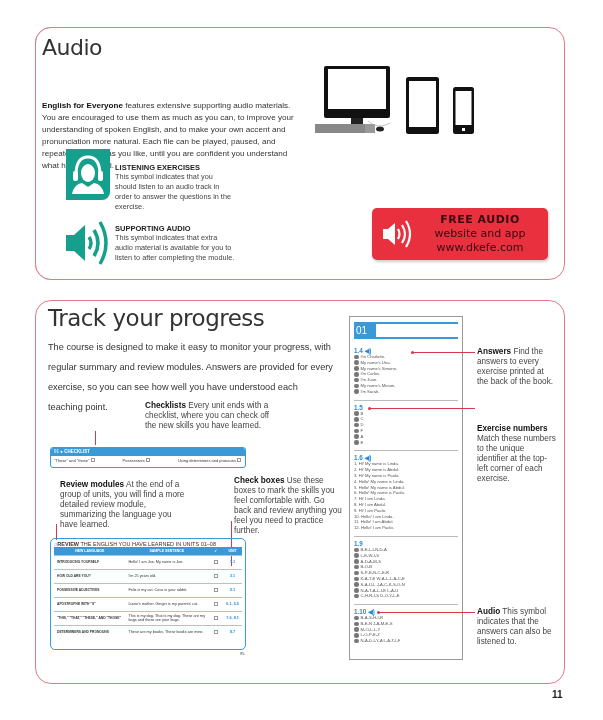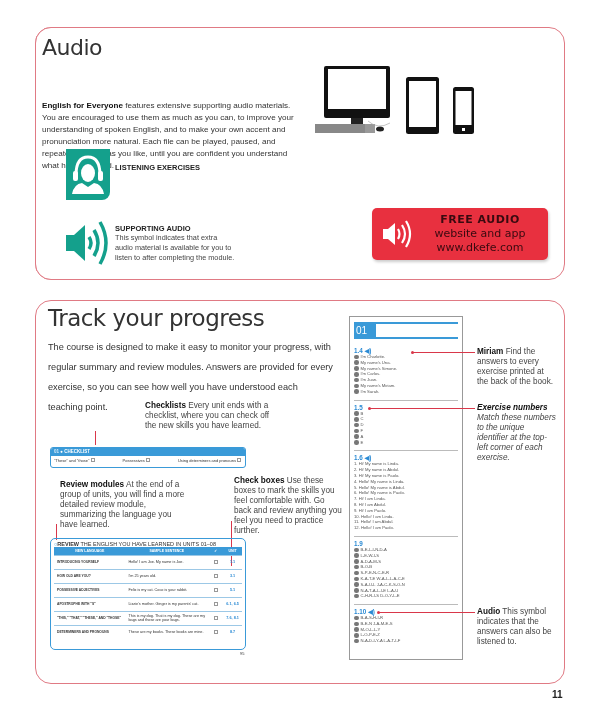--- a/index.html
+++ b/index.html
@@ -61,20 +61,21 @@
   <svg width="44" height="51" viewBox="0 0 44 51">
     <path d="M10 26 Q10 8 22 8 Q34 8 34 26" stroke="#fff" stroke-width="3" fill="none"></path>
     <rect x="7" y="22" width="5" height="10" rx="2" fill="#fff"></rect>
     <rect x="32" y="22" width="5" height="10" rx="2" fill="#fff"></rect>
     <ellipse cx="22" cy="24" rx="7" ry="9" fill="#fff"></ellipse>
     <path d="M6 45 Q8 35 16 34 L22 38 L28 34 Q36 35 38 45 Z" fill="#fff"></path>
   </svg>
 </div>
 <div style="position:absolute; left:115px; top:163px; width:120px;">
   <div class="small-head">LISTENING EXERCISES</div>
+  <div class="small-text">This symbol indicates that you should listen to an audio track in order to answer the questions in the exercise.</div>
 </div>
 
 <div style="position:absolute; left:66px; top:217px; width:44px; height:52px;">
   <svg width="44" height="52" viewBox="0 0 44 52">
     <rect x="0" y="18" width="8" height="16" fill="#14a08c"></rect>
     <path d="M8 18 L19 8 L19 44 L8 34 Z" fill="#14a08c"></path>
     <path d="M23 20 Q27 26 23 32" stroke="#14a08c" stroke-width="3.5" fill="none"></path>
     <path d="M28 13 Q36 26 28 39" stroke="#14a08c" stroke-width="3.5" fill="none"></path>
     <path d="M34 5 Q46 26 34 47" stroke="#14a08c" stroke-width="3.5" fill="none"></path>
   </svg>
@@ -246,26 +247,26 @@
         <div class="ans-line"><span class="circle-n"></span><span>M-O-L-L-Y</span></div>
         <div class="ans-line"><span class="circle-n"></span><span>L-O-P-E-Z</span></div>
         <div class="ans-line"><span class="circle-n"></span><span>N-A-D-I-Y-A L-A-T-I-F</span></div>
       </div>
     </div>
 </div>
 
 <div class="redline" style="left:412px; top:352px; width:63px; height:0.8px;"></div>
 <div class="reddot" style="left:411px; top:351px;"></div>
 <div class="callout" style="left:477px; top:347px; width:80px;">
-  <b>Miriam</b><span> Find the answers to every exercise printed at the back of the book.</span>
+  <b>Answers</b><span> Find the answers to every exercise printed at the back of the book.</span>
 </div>
 
 <div class="redline" style="left:369px; top:408px; width:106px; height:0.8px;"></div>
 <div class="reddot" style="left:368px; top:407px;"></div>
-<div class="callout" style="left:477px; top:403px; width:80px;font-style:italic;">
+<div class="callout" style="left:477px; top:424px; width:80px;">
   <b>Exercise numbers</b><span> Match these numbers to the unique identifier at the top-left corner of each exercise.</span>
 </div>
 
 <div class="redline" style="left:378px; top:612px; width:97px; height:0.8px;"></div>
 <div class="reddot" style="left:377px; top:611px;"></div>
 <div class="callout" style="left:477px; top:607px; width:75px;">
   <b>Audio</b><span> This symbol indicates that the answers can also be listened to.</span>
 </div>
 
 <div style="position:absolute; left:552px; top:689px; font-size:10px; font-weight:bold; color:#222;">11</div>

